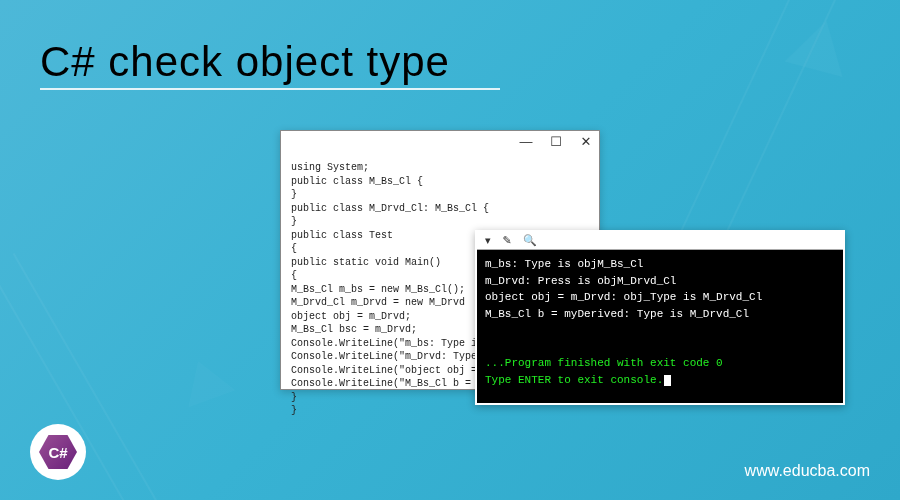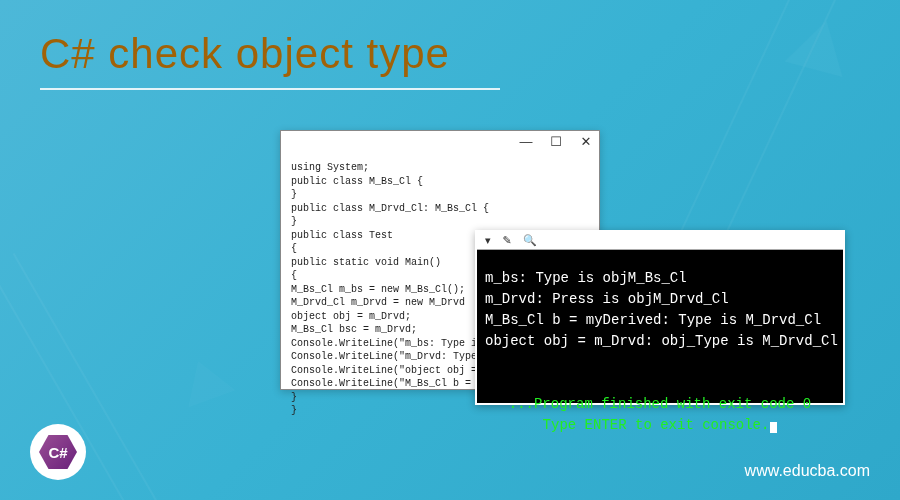--- a/index.html
+++ b/index.html
@@ -16,23 +16,23 @@
     .line1 { width: 2px; height: 400px; top: -50px; right: 180px; transform: rotate(25deg); }
     .line2 { width: 2px; height: 400px; top: -80px; right: 120px; transform: rotate(25deg); }
     .line3 { width: 2px; height: 350px; bottom: -50px; left: 50px; transform: rotate(-30deg); }
     .line4 { width: 2px; height: 350px; bottom: -80px; left: 100px; transform: rotate(-30deg); }
     .tri { position: absolute; width: 0; height: 0; }
     .tri1 { top: 20px; right: 50px; border-left: 30px solid transparent; border-right: 30px solid transparent; border-bottom: 50px solid rgba(255,255,255,0.1); transform: rotate(15deg); }
     .tri2 { bottom: 100px; left: 180px; border-left: 25px solid transparent; border-right: 25px solid transparent; border-bottom: 40px solid rgba(255,255,255,0.08); transform: rotate(-20deg); }
 
     .title {
       position: absolute;
-      top: 30px;
+      top: 38px;
       left: 40px;
-      color: #a16207;
+      color: #000000;
       font-size: 42px;
       font-weight: normal;
       letter-spacing: 1px;
     }
     .underline {
       position: absolute;
       top: 88px;
       left: 40px;
       width: 460px;
       height: 2px;
@@ -92,28 +92,28 @@
       height: 18px;
       background: white;
       border-bottom: 1px solid #aaa;
       display: flex;
       align-items: center;
       gap: 12px;
       padding-left: 8px;
     }
     .console-icon { font-size: 11px; color: #333; }
     .console-body {
-      padding: 18px 8px;
+      padding: 6px 8px;
       font-family: "Courier New", monospace;
-      font-size: 14px;
+      font-size: 11px;
       line-height: 1.5;
       color: white;
     }
     .console-line { white-space: pre; }
-    .green { color: #22ee22; text-align: center; }
+    .green { color: #22ee22; }
     .cursor-blk { display:inline-block; width:7px; height:11px; background:white; vertical-align:text-bottom; margin-left:1px; }
 
     .logo-badge {
       position: absolute;
       bottom: 20px;
       left: 30px;
       width: 56px;
       height: 56px;
       border-radius: 50%;
       background: white;
@@ -187,22 +187,22 @@
 
 <div class="console-window">
   <div class="console-bar">
     <span class="console-icon">▾</span>
     <span class="console-icon">✎</span>
     <span class="console-icon">🔍</span>
   </div>
   <div class="console-body">
     <div class="console-line">m_bs: Type is objM_Bs_Cl</div>
     <div class="console-line">m_Drvd: Press is objM_Drvd_Cl</div>
+    <div class="console-line">object obj = m_Drvd: obj_Type is M_Drvd_Cl</div>
     <div class="console-line">M_Bs_Cl b = myDerived: Type is M_Drvd_Cl</div>
-    <div class="console-line">object obj = m_Drvd: obj_Type is M_Drvd_Cl</div>
     <div class="console-line">&nbsp;</div>
     <div class="console-line">&nbsp;</div>
     <div class="console-line green">...Program finished with exit code 0</div>
     <div class="console-line green"><span>Type ENTER to exit console.</span><span class="cursor-blk"></span></div>
   </div>
 </div>
 
 <div class="logo-badge">
   <div class="hex">
     <span>C#</span>

